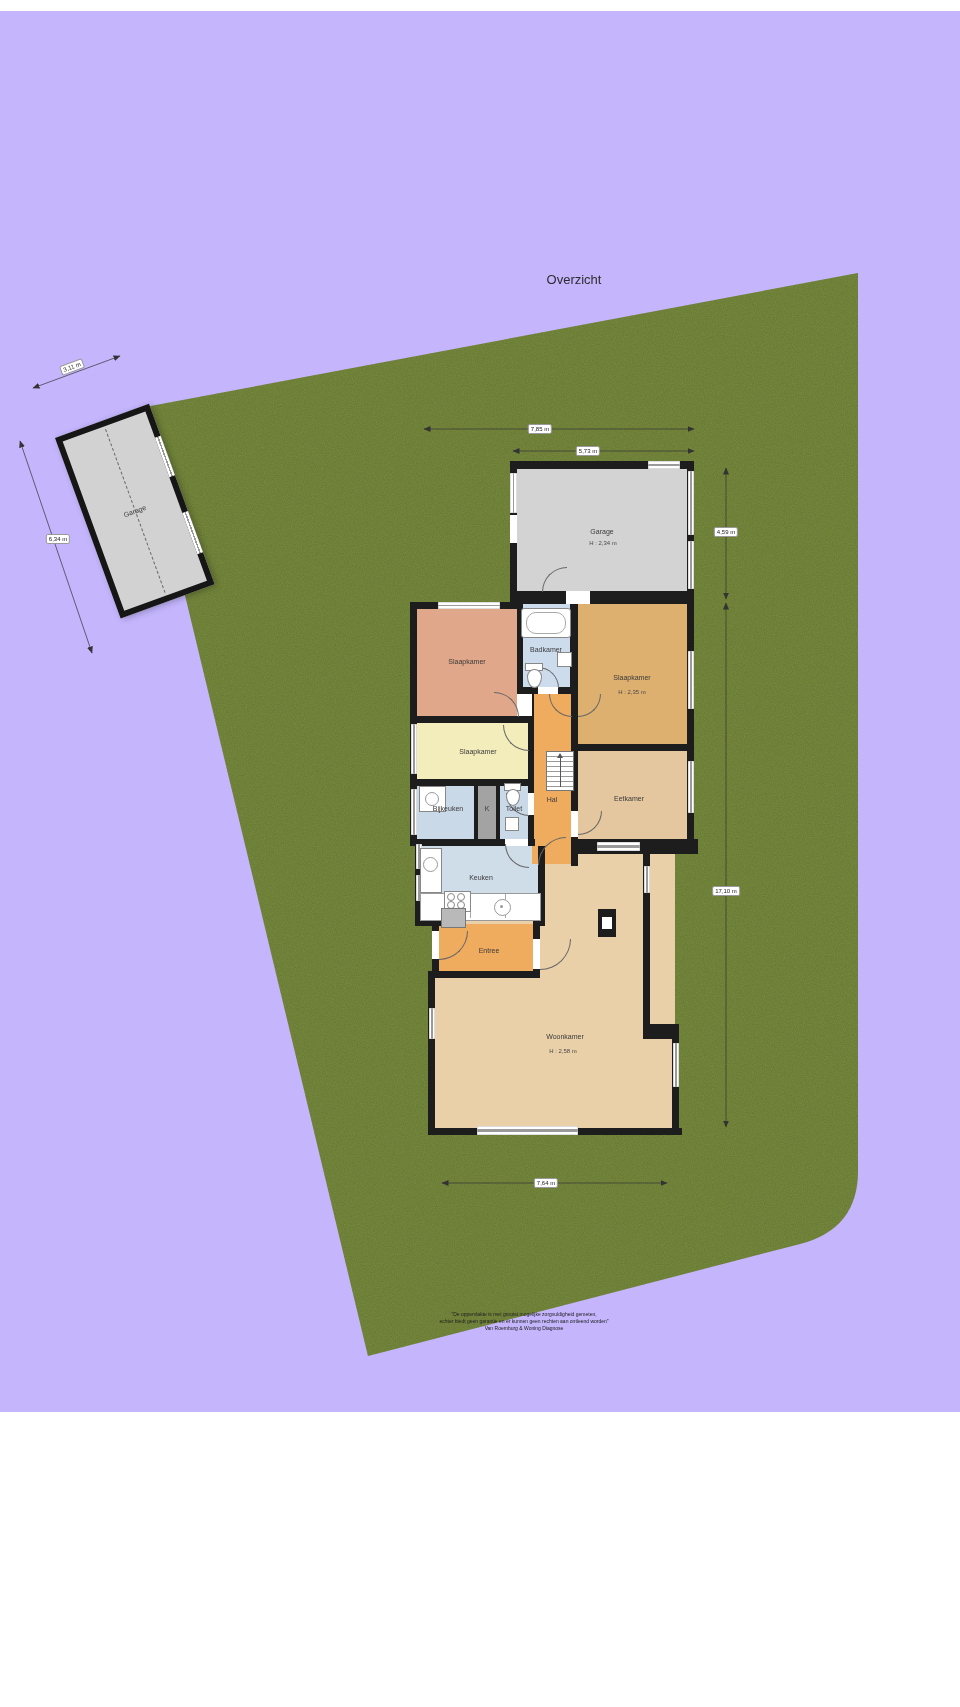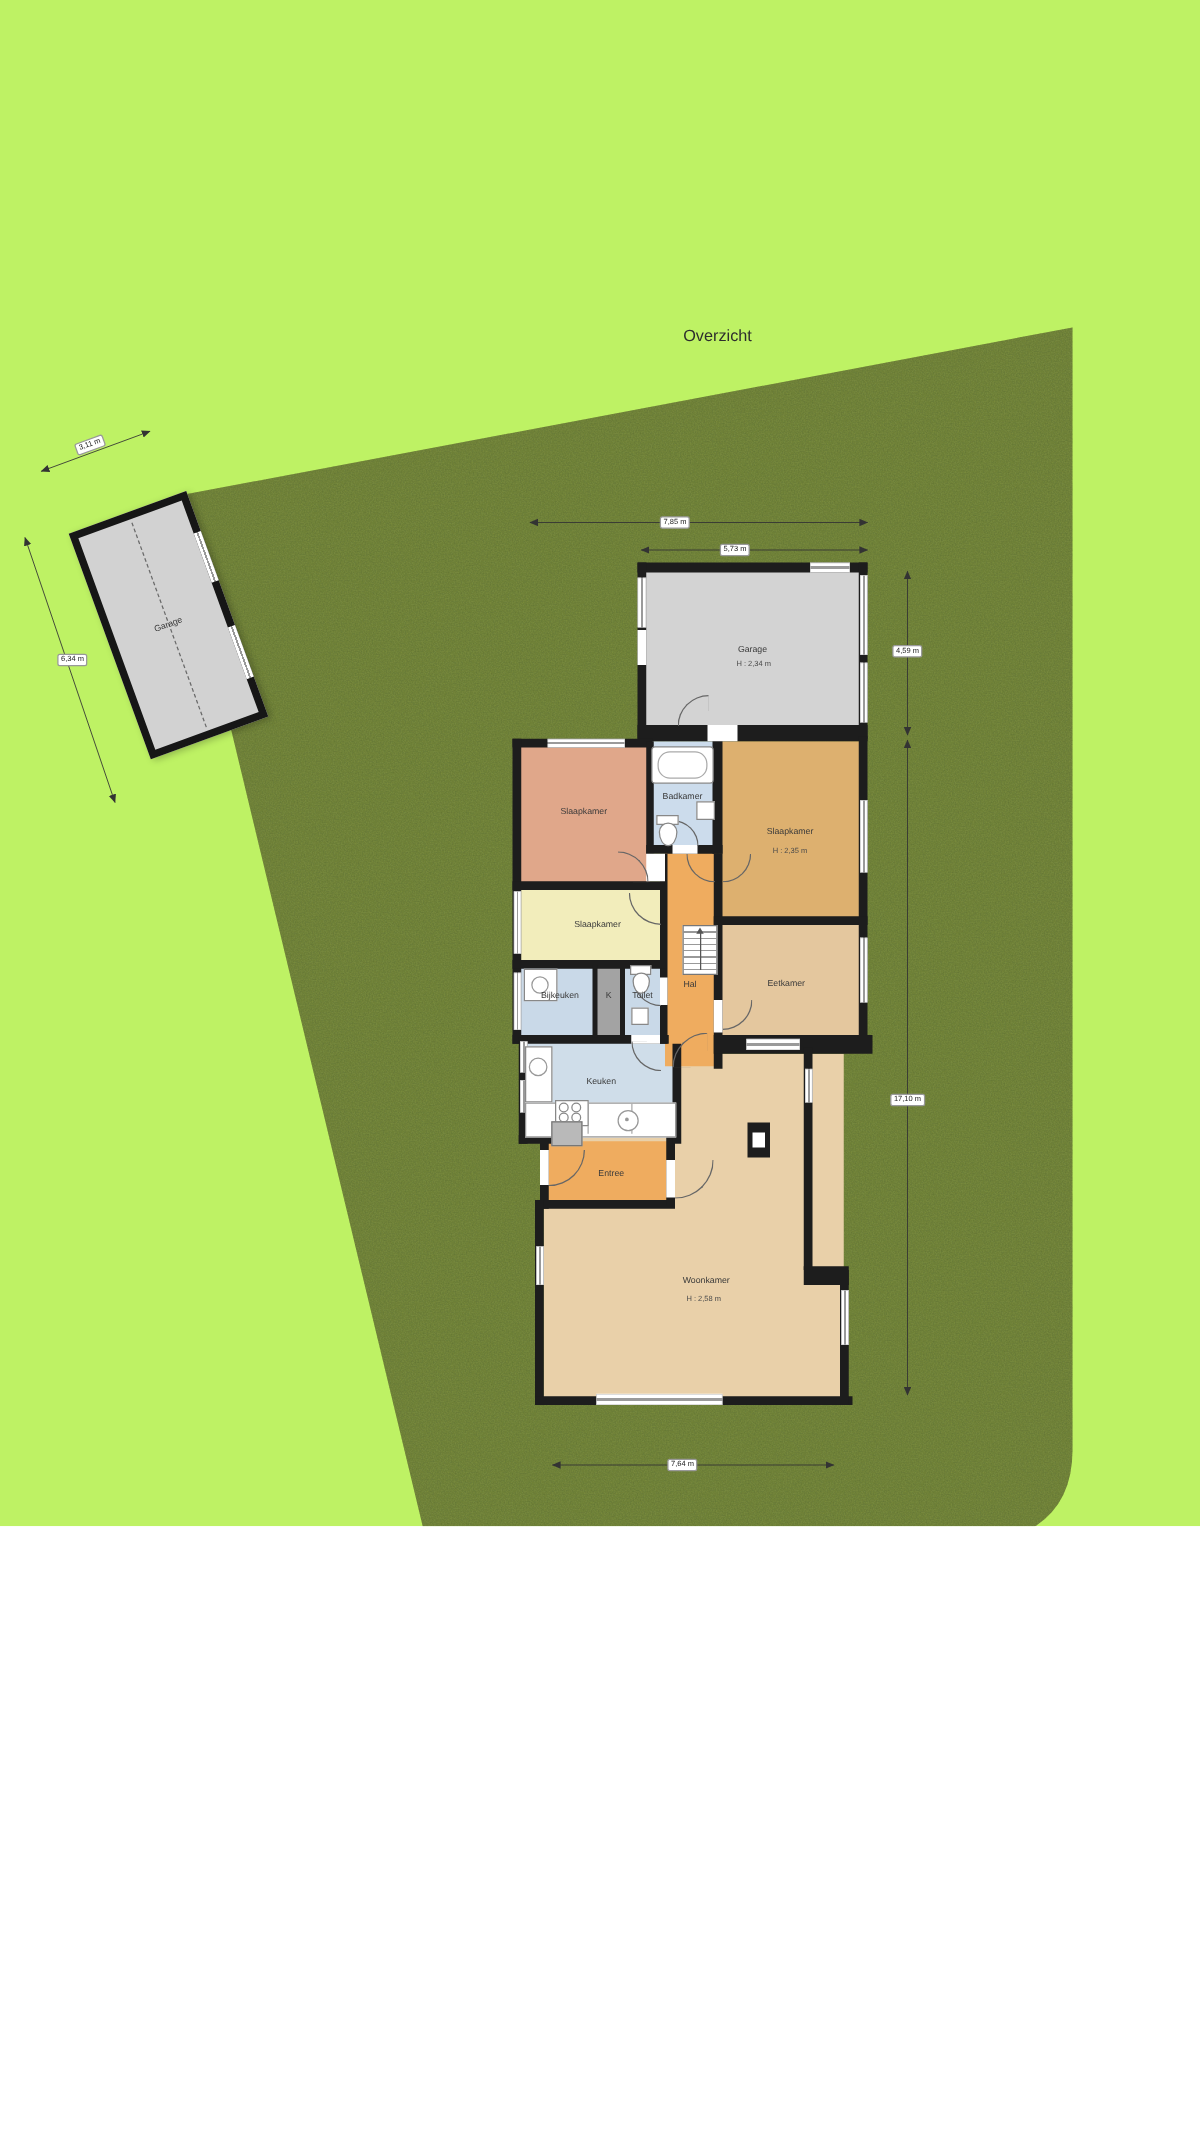--- a/index.html
+++ b/index.html
@@ -1,17 +1,17 @@
 <!DOCTYPE html>
 <html style="--grass: #7b8d3f; --wall: #1d1d1d; --garage-fill: #d3d3d3; --bedroom-salmon: #e0a78a; --bedroom-yellow: #f2edbb; --bedroom-orange: #ddb06f; --bath-blue: #ccdcec; --utility-blue: #c9d9e8; --kitchen-blue: #cfdde9; --hall-orange: #efac5f; --dining-tan: #e4c79e; --living-tan: #e9d0a9; --closet-gray: #a3a3a3;"><head>
 <meta charset="utf-8">
 <style>
   html,body{margin:0;padding:0;background:#fff;}
-  #canvas{position:relative;width:960px;height:1221px;background:#bef264;overflow:hidden;
-          font-family:"Liberation Sans", sans-serif;}
+  #canvas{position:relative;width:960px;height:1401px;background:#c4b5fd;overflow:hidden;
+          font-family:"Liberation Sans", sans-serif;margin-top:11px;}
   .abs{position:absolute;box-sizing:border-box;}
   .wall{position:absolute;background:var(--wall,#1d1d1d);}
   .room{position:absolute;}
   .win-v{position:absolute;background:linear-gradient(to right,#fff 38%,#9a9a9a 38%,#9a9a9a 62%,#fff 62%);box-shadow:0 0 0 0.5px #bbb inset;}
   .win-h{position:absolute;background:linear-gradient(to bottom,#fff 38%,#9a9a9a 38%,#9a9a9a 62%,#fff 62%);box-shadow:0 0 0 0.5px #bbb inset;}
   .gap{position:absolute;background:#fff;}
   .arc{position:absolute;border:0 solid #666;background:transparent;}
   .arc-tl{border-width:1px 0 0 1px;border-top-left-radius:100%;}
   .arc-tr{border-width:1px 1px 0 0;border-top-right-radius:100%;}
   .arc-bl{border-width:0 0 1px 1px;border-bottom-left-radius:100%;}

